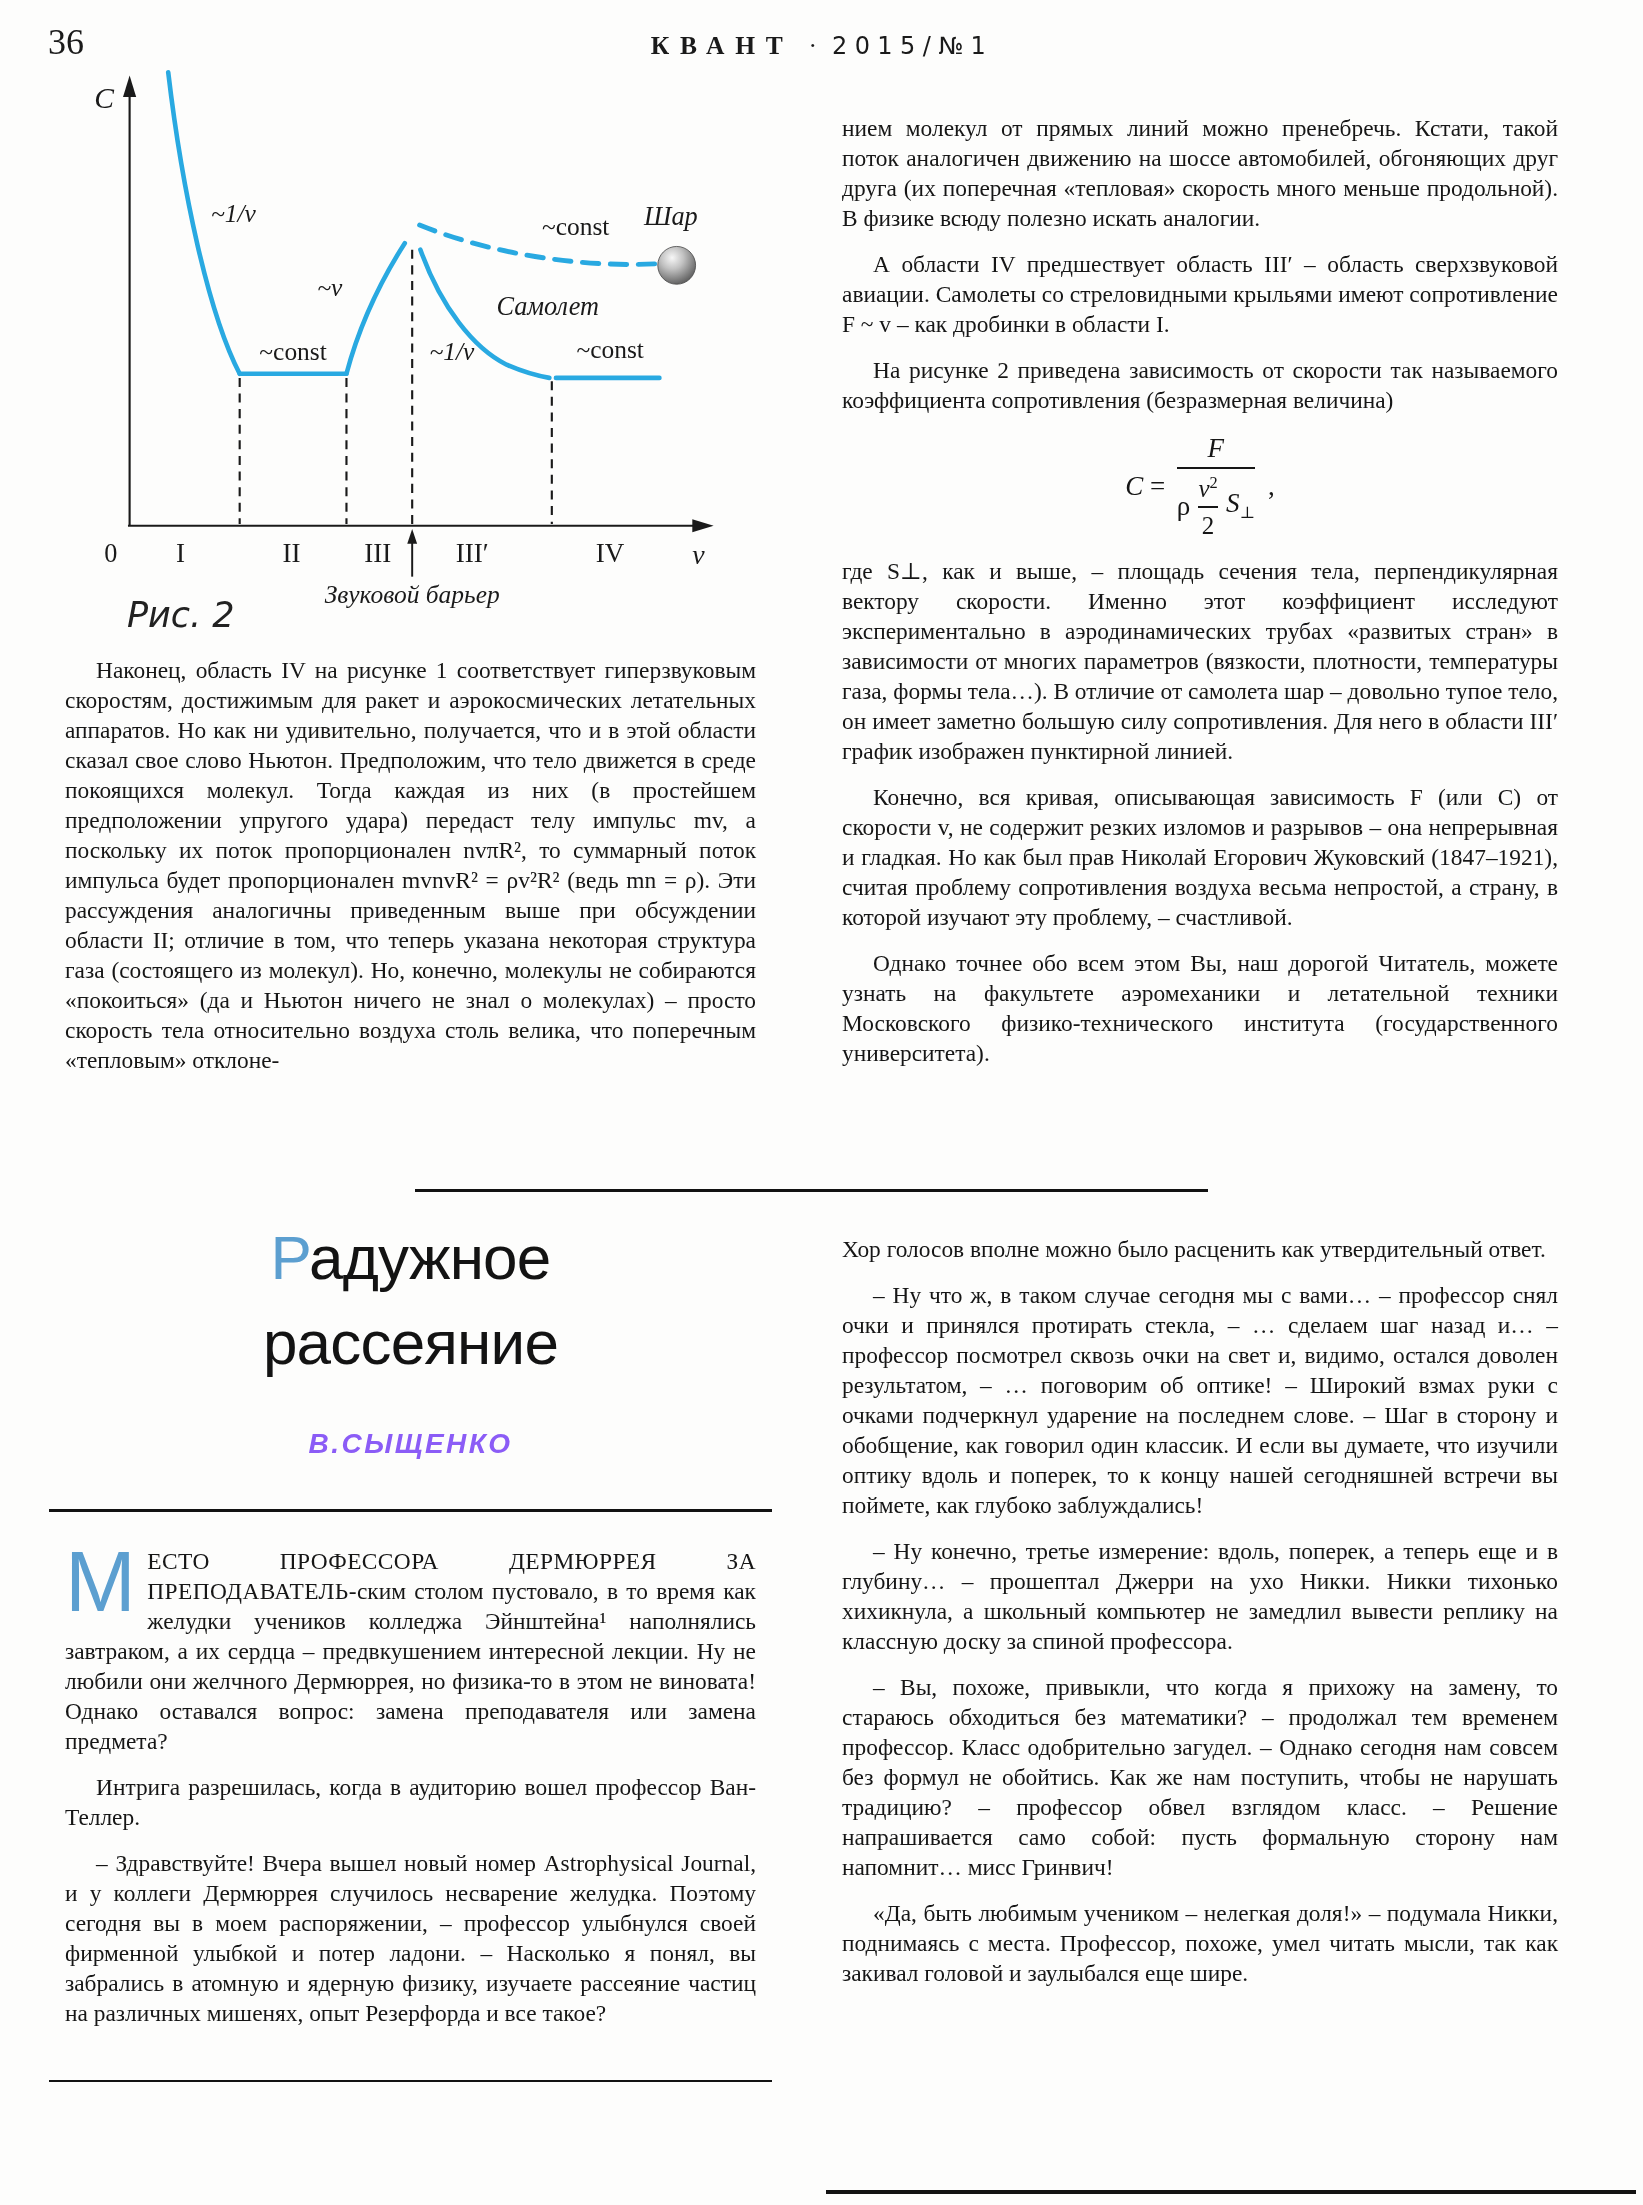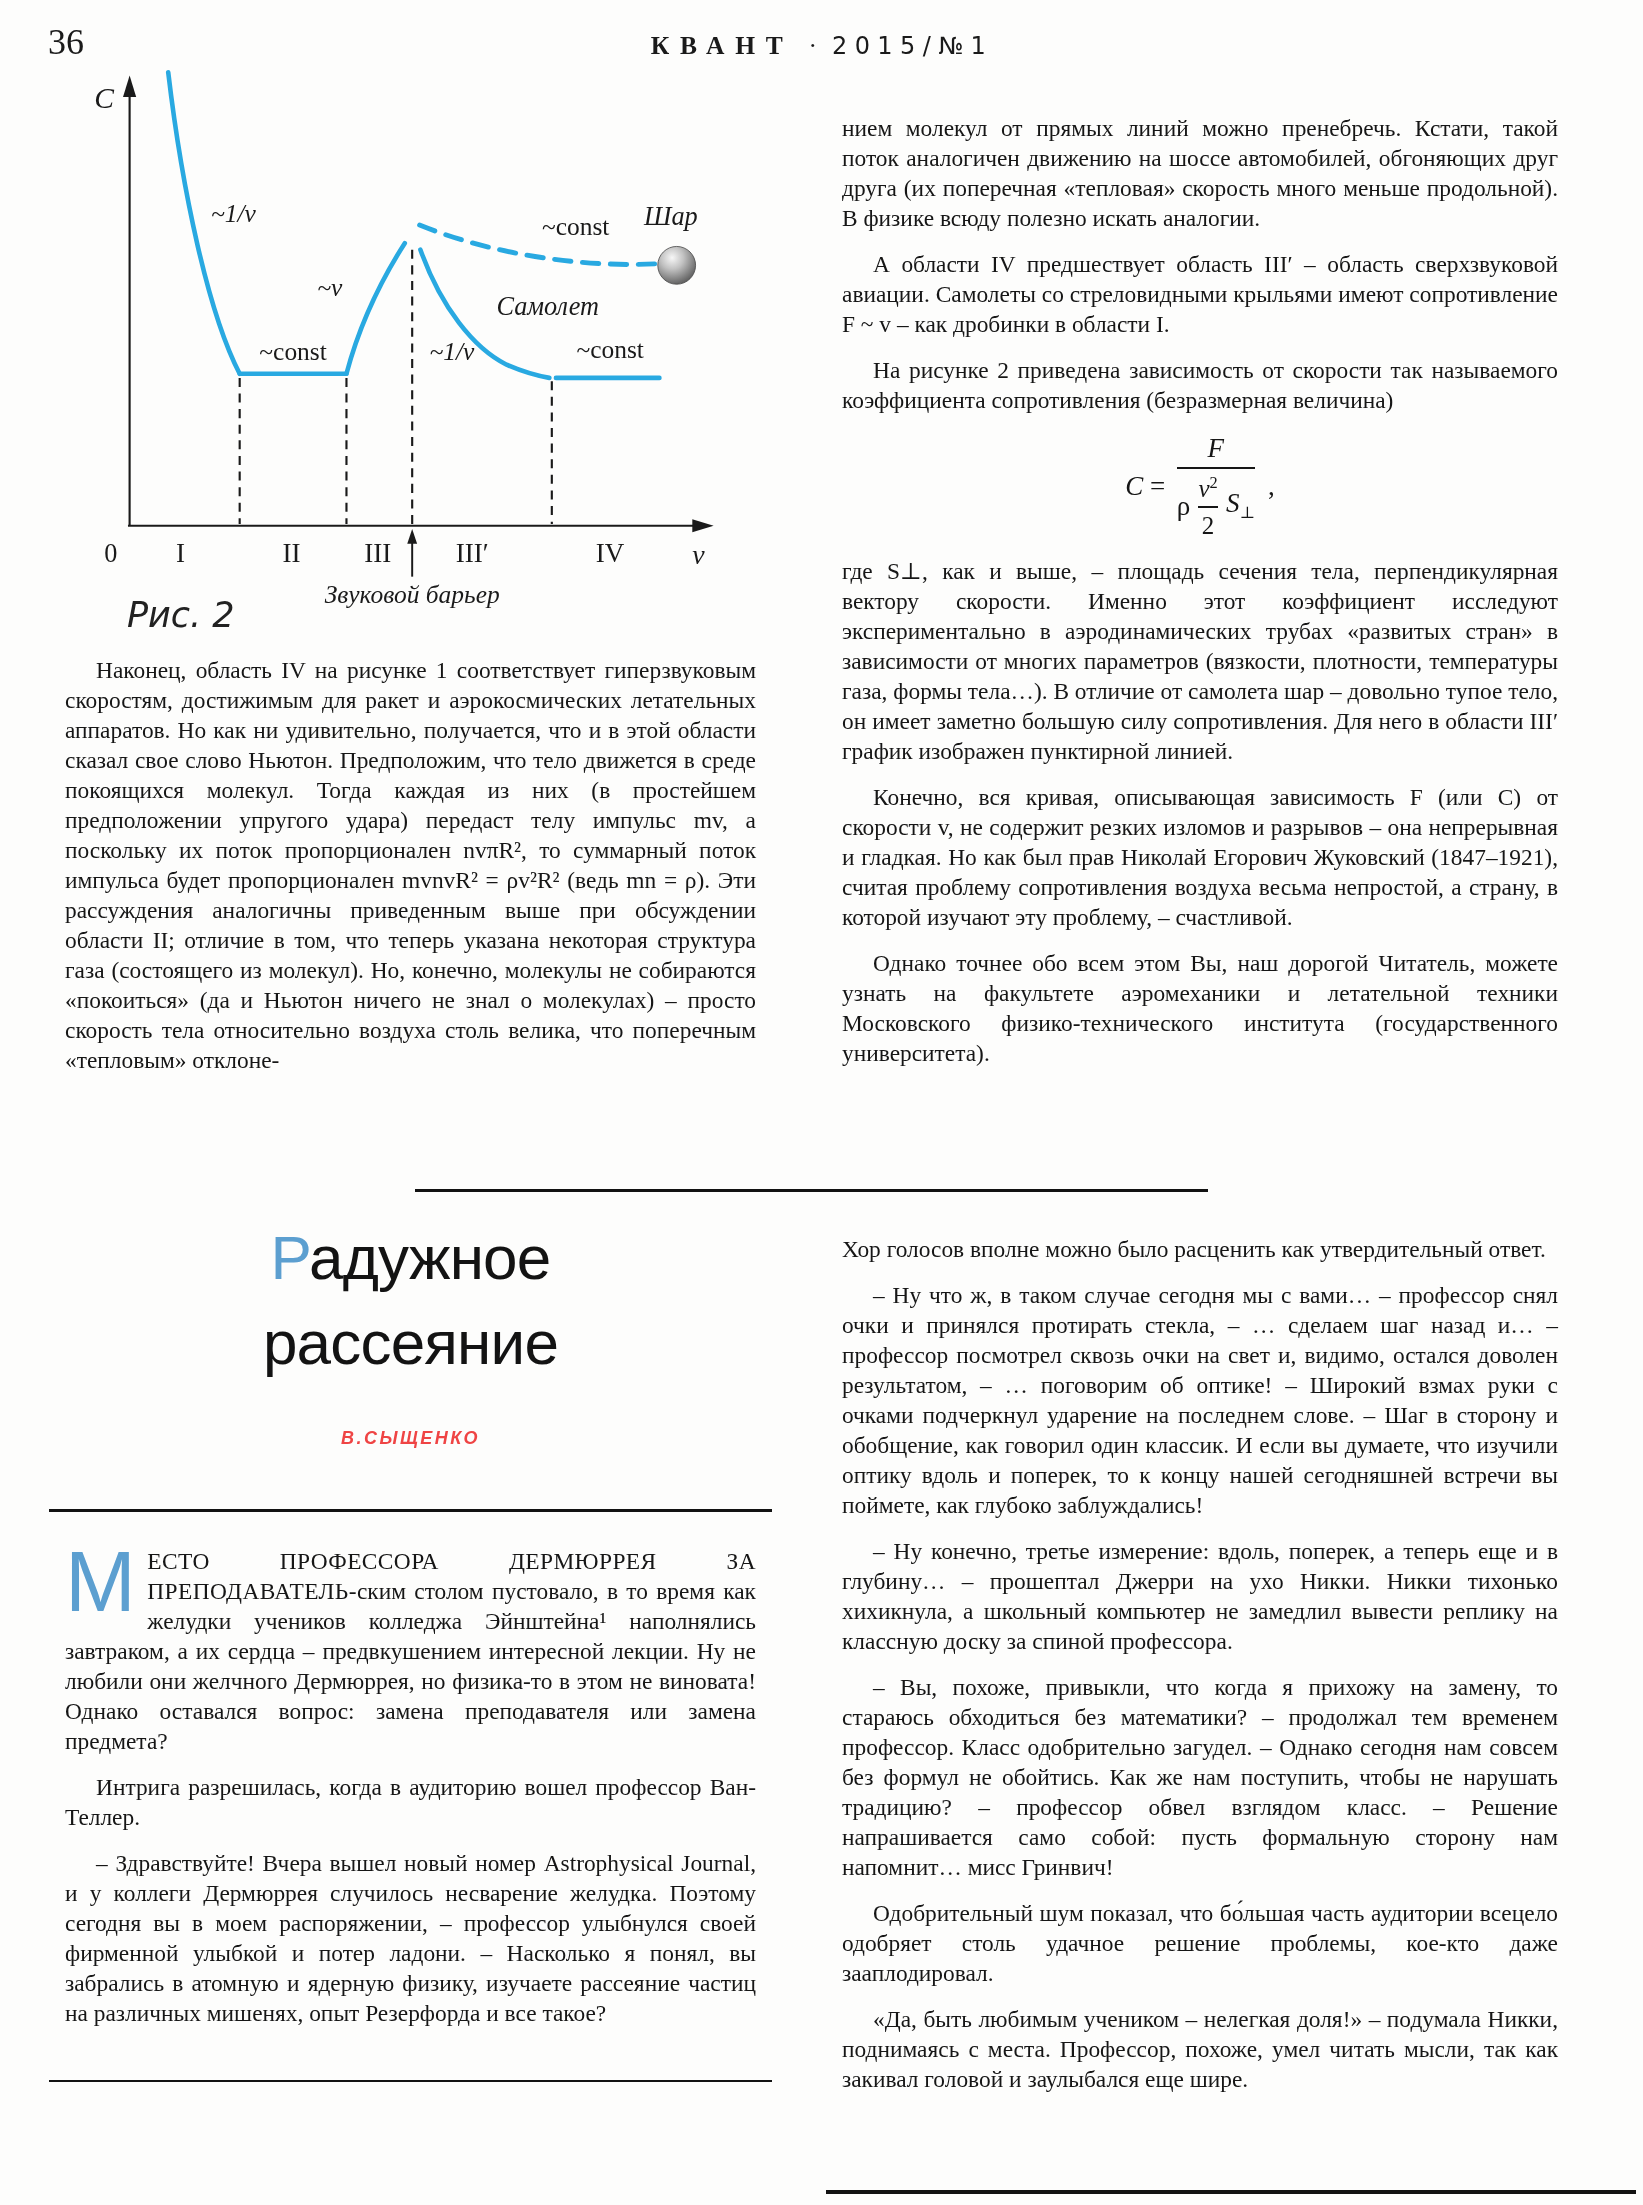--- a/index.html
+++ b/index.html
@@ -55,21 +55,21 @@
   .rule-bottom{left:826px;top:2190px;width:810px;height:4.1px;}
   
   .title-block{position:absolute;left:49px;top:1215px;width:723px;text-align:center;}
   .title-block h1{
     margin:0;font-family:"Liberation Sans","DejaVu Sans",sans-serif;
     font-weight:normal;font-size:62px;line-height:85px;letter-spacing:-0.8px;color:#131313;
   }
   .title-block .blue{color:#5c9fd0;}
   .author{
     margin-top:43px;font-family:"Liberation Sans","DejaVu Sans",sans-serif;
-    font-weight:bold;font-style:italic;font-size:18px;letter-spacing:2.5px;color:#ef4444;
+    font-weight:bold;font-style:italic;font-size:28px;letter-spacing:2.5px;color:#8b5cf6;
   }
   
   .dropcap{
     float:left;font-family:"Liberation Sans","DejaVu Sans",sans-serif;
     font-size:85px;line-height:62px;padding:5px 11.5px 0 0;color:#5c9fd0;
   }
   .lead{letter-spacing:0.4px;}
   
   .footnote{
     position:absolute;left:49px;top:2095px;width:723px;
@@ -194,20 +194,19 @@
     <p class="indent">– Здравствуйте! Вчера вышел новый номер Astrophysical Journal, и у коллеги Дермюррея случилось несварение желудка. Поэтому сегодня вы в моем распоряжении, – профессор улыбнулся своей фирменной улыбкой и потер ладони. – Насколько я понял, вы забрались в атомную и ядерную физику, изучаете рассеяние частиц на различных мишенях, опыт Резерфорда и все такое?</p>
   </div>
 
   <div class="rule rule-footnote"></div>
 
   <div class="col story-right">
     <p>Хор голосов вполне можно было расценить как утвердительный ответ.</p>
     <p class="indent">– Ну что ж, в таком случае сегодня мы с вами… – профессор снял очки и принялся протирать стекла, – … сделаем шаг назад и… – профессор посмотрел сквозь очки на свет и, видимо, остался доволен результатом, – … поговорим об оптике! – Широкий взмах руки с очками подчеркнул ударение на последнем слове. – Шаг в сторону и обобщение, как говорил один классик. И если вы думаете, что изучили оптику вдоль и поперек, то к концу нашей сегодняшней встречи вы поймете, как глубоко заблуждались!</p>
     <p class="indent">– Ну конечно, третье измерение: вдоль, поперек, а теперь еще и в глубину… – прошептал Джерри на ухо Никки. Никки тихонько хихикнула, а школьный компьютер не замедлил вывести реплику на классную доску за спиной профессора.</p>
     <p class="indent">– Вы, похоже, привыкли, что когда я прихожу на замену, то стараюсь обходиться без математики? – продолжал тем временем профессор. Класс одобрительно загудел. – Однако сегодня нам совсем без формул не обойтись. Как же нам поступить, чтобы не нарушать традицию? – профессор обвел взглядом класс. – Решение напрашивается само собой: пусть формальную сторону нам напомнит… мисс Гринвич!</p>
-    <p class="indent">Одобрительный шум показал, что бо́льшая часть аудитории всецело одобряет столь удачное решение проблемы, кое-кто даже зааплодировал.</p>
     <p class="indent">«Да, быть любимым учеником – нелегкая доля!» – подумала Никки, поднимаясь с места. Профессор, похоже, умел читать мысли, так как закивал головой и заулыбался еще шире.</p>
   </div>
 
   <div class="rule rule-bottom"></div>
 
 </div>
 
 
 </body></html>

